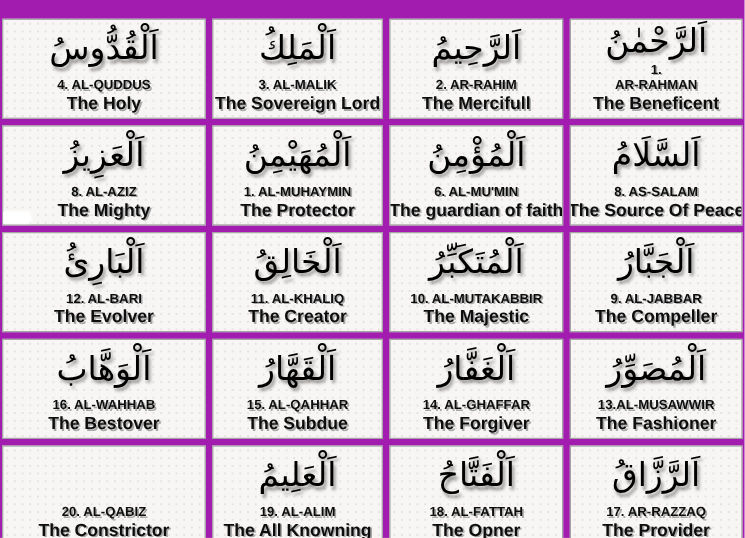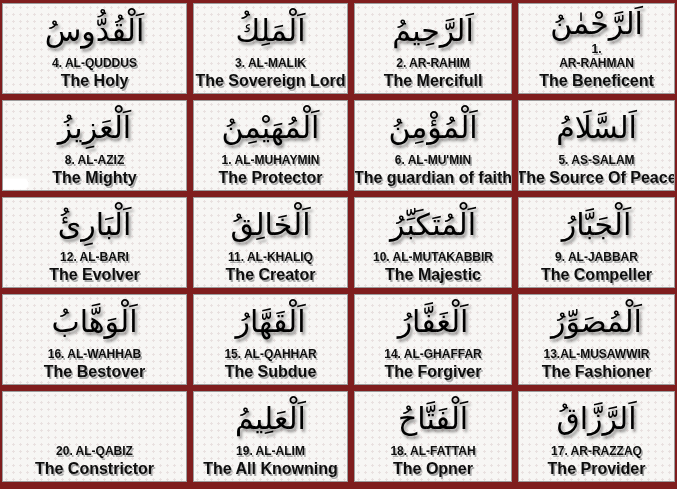--- a/index.html
+++ b/index.html
@@ -5,24 +5,24 @@
   html, body {
     margin: 0;
     padding: 0;
     background: #ffffff;
     font-family: "Liberation Sans", sans-serif;
   }
   .poster {
     position: relative;
     width: 677px;
     height: 489px;
-    background: #7f1d1d;
+    background: #a21caf;
     overflow: hidden;
     box-sizing: border-box;
-    padding: 3px 2px;
+    padding: 17px 2px;
   }
   .grid {
     display: grid;
     grid-template-columns: 185px 155px 158px 157px;
     grid-auto-rows: 91px;
     gap: 6px;
   }
   .card {
     position: relative;
     box-sizing: border-box;
@@ -141,21 +141,21 @@
       <div class="card">
         <div class="arabic" lang="ar" dir="rtl">اَلْمُؤْمِنُ</div>
 
         <div class="label">6. AL-MU'MIN</div>
         <div class="meaning">The guardian of faith</div>
       </div>
 
       <div class="card">
         <div class="arabic" lang="ar" dir="rtl">اَلسَّلَامُ</div>
 
-        <div class="label">5. AS-SALAM</div>
+        <div class="label">8. AS-SALAM</div>
         <div class="meaning">The Source Of Peace</div>
       </div>
 
       <div class="card">
         <div class="arabic" lang="ar" dir="rtl">اَلْبَارِئُ</div>
 
         <div class="label">12. AL-BARI</div>
         <div class="meaning">The Evolver</div>
       </div>
 

